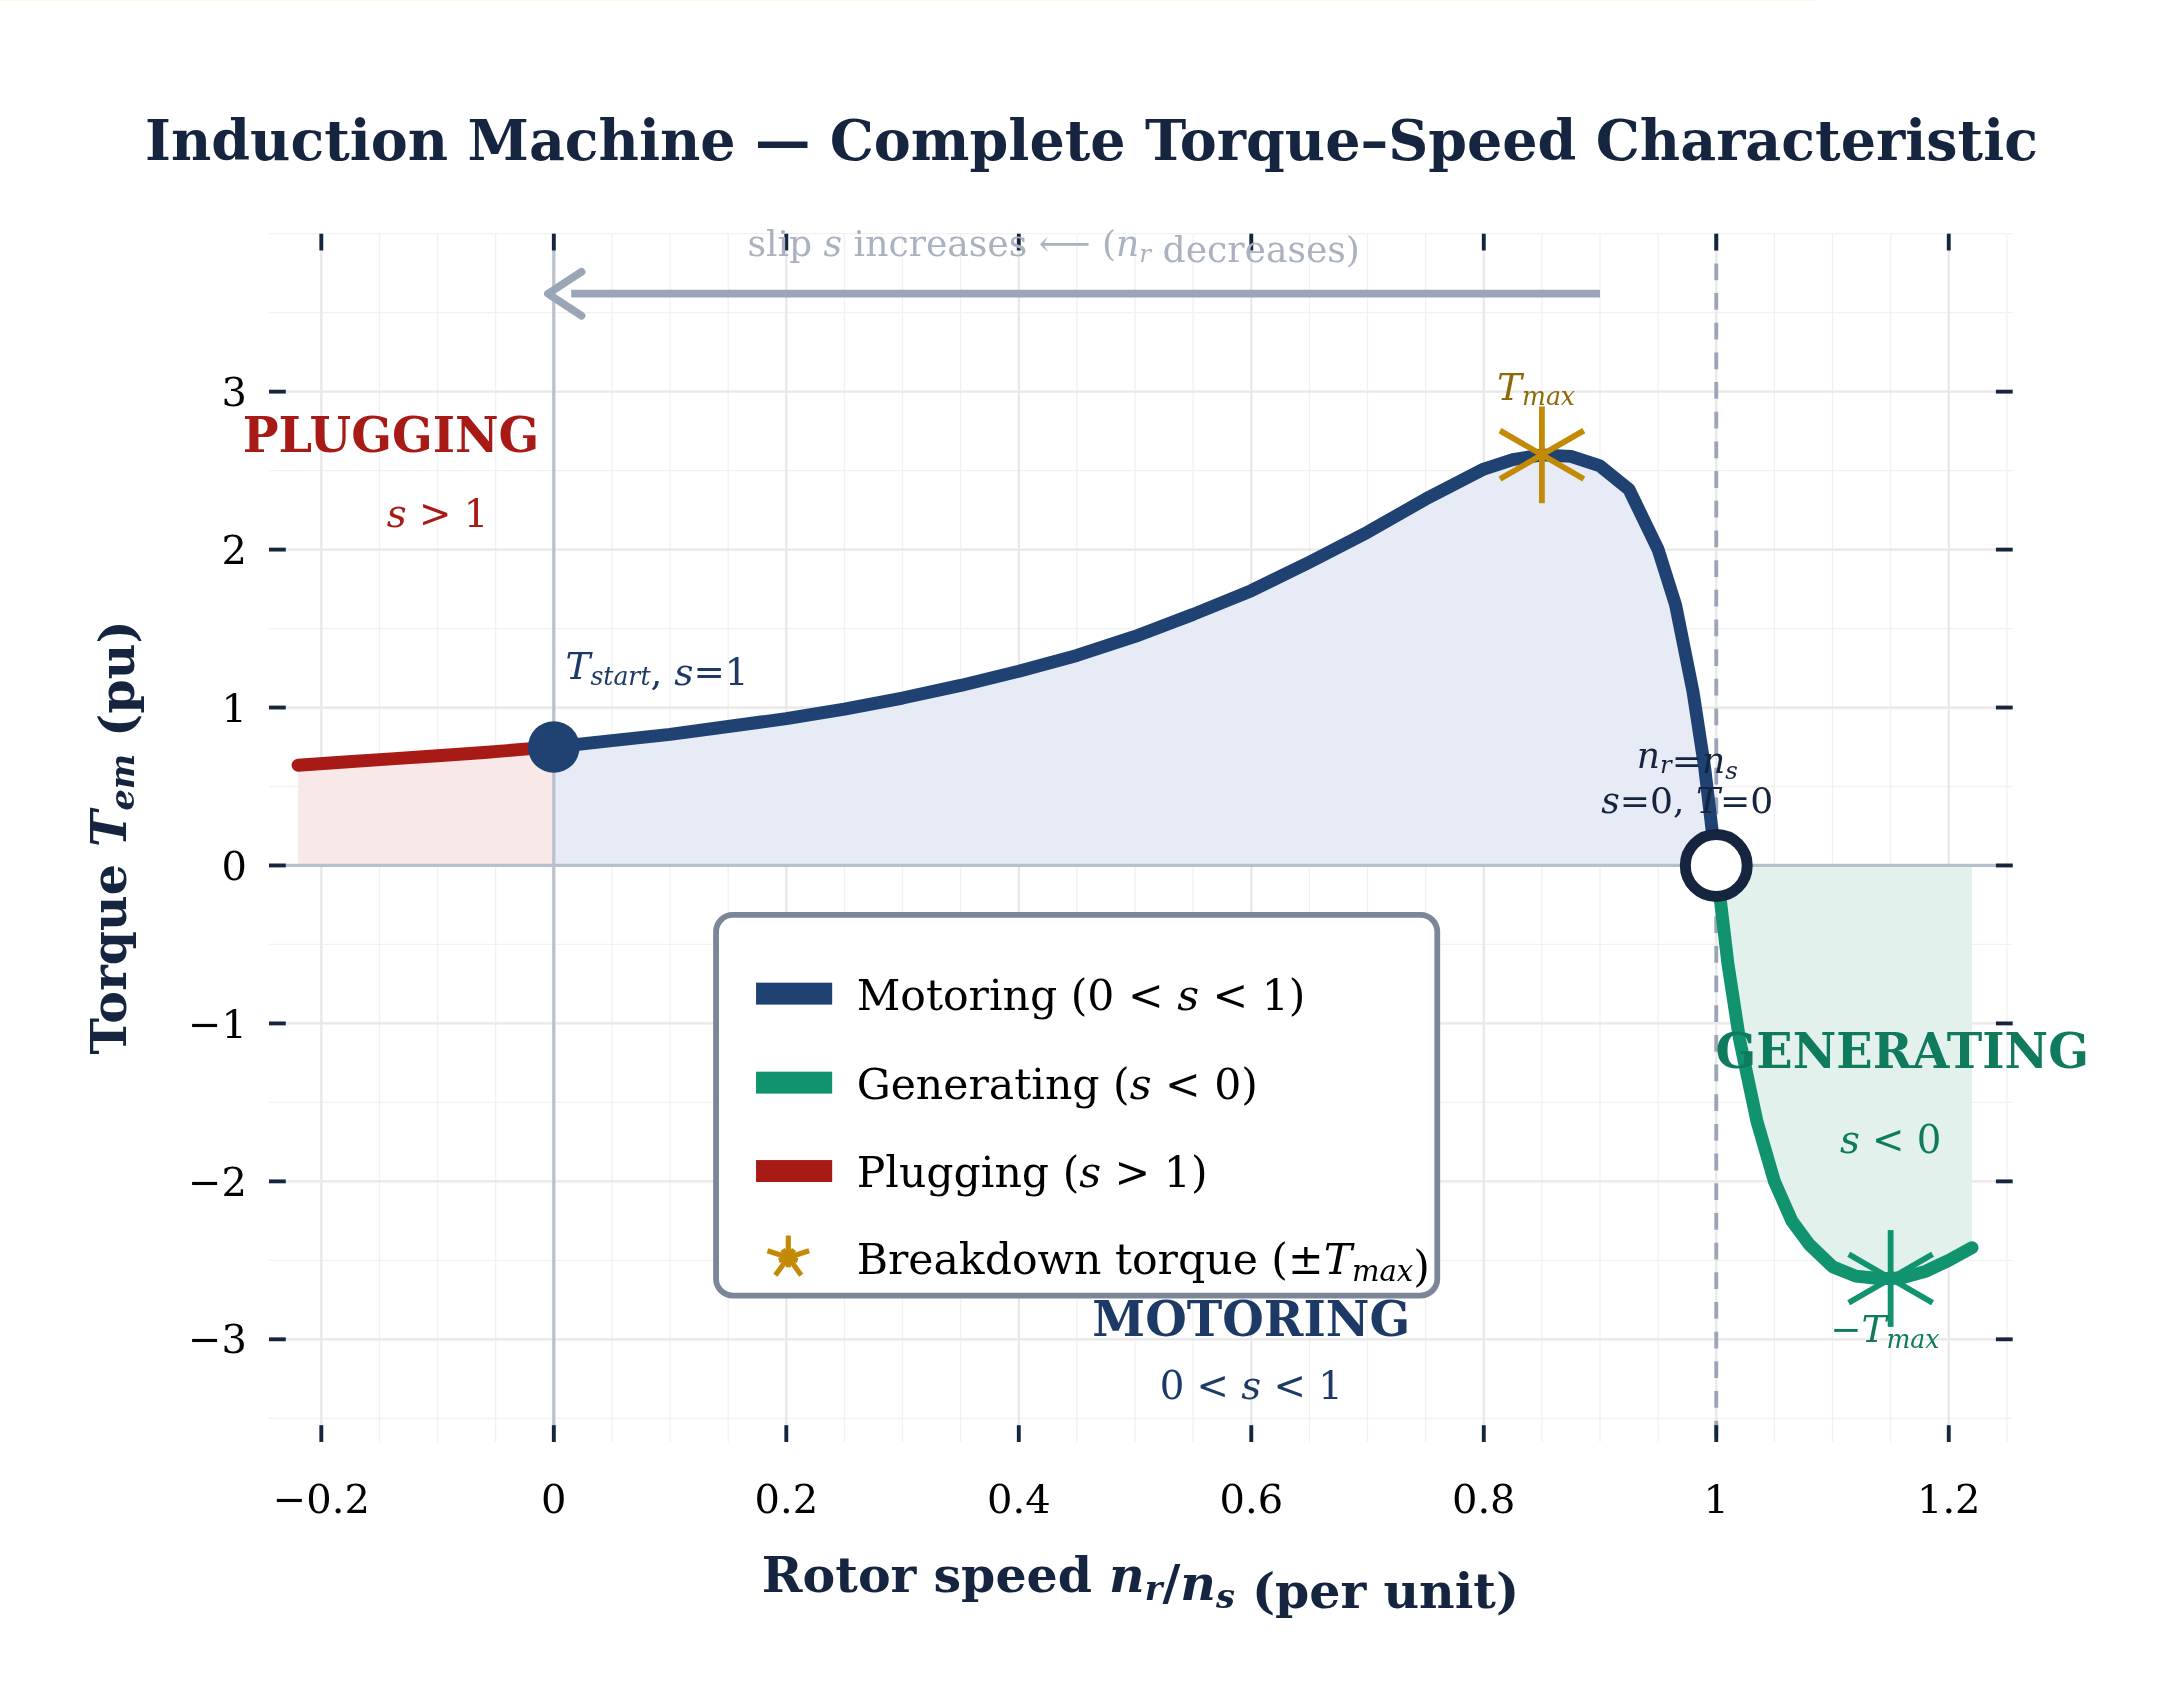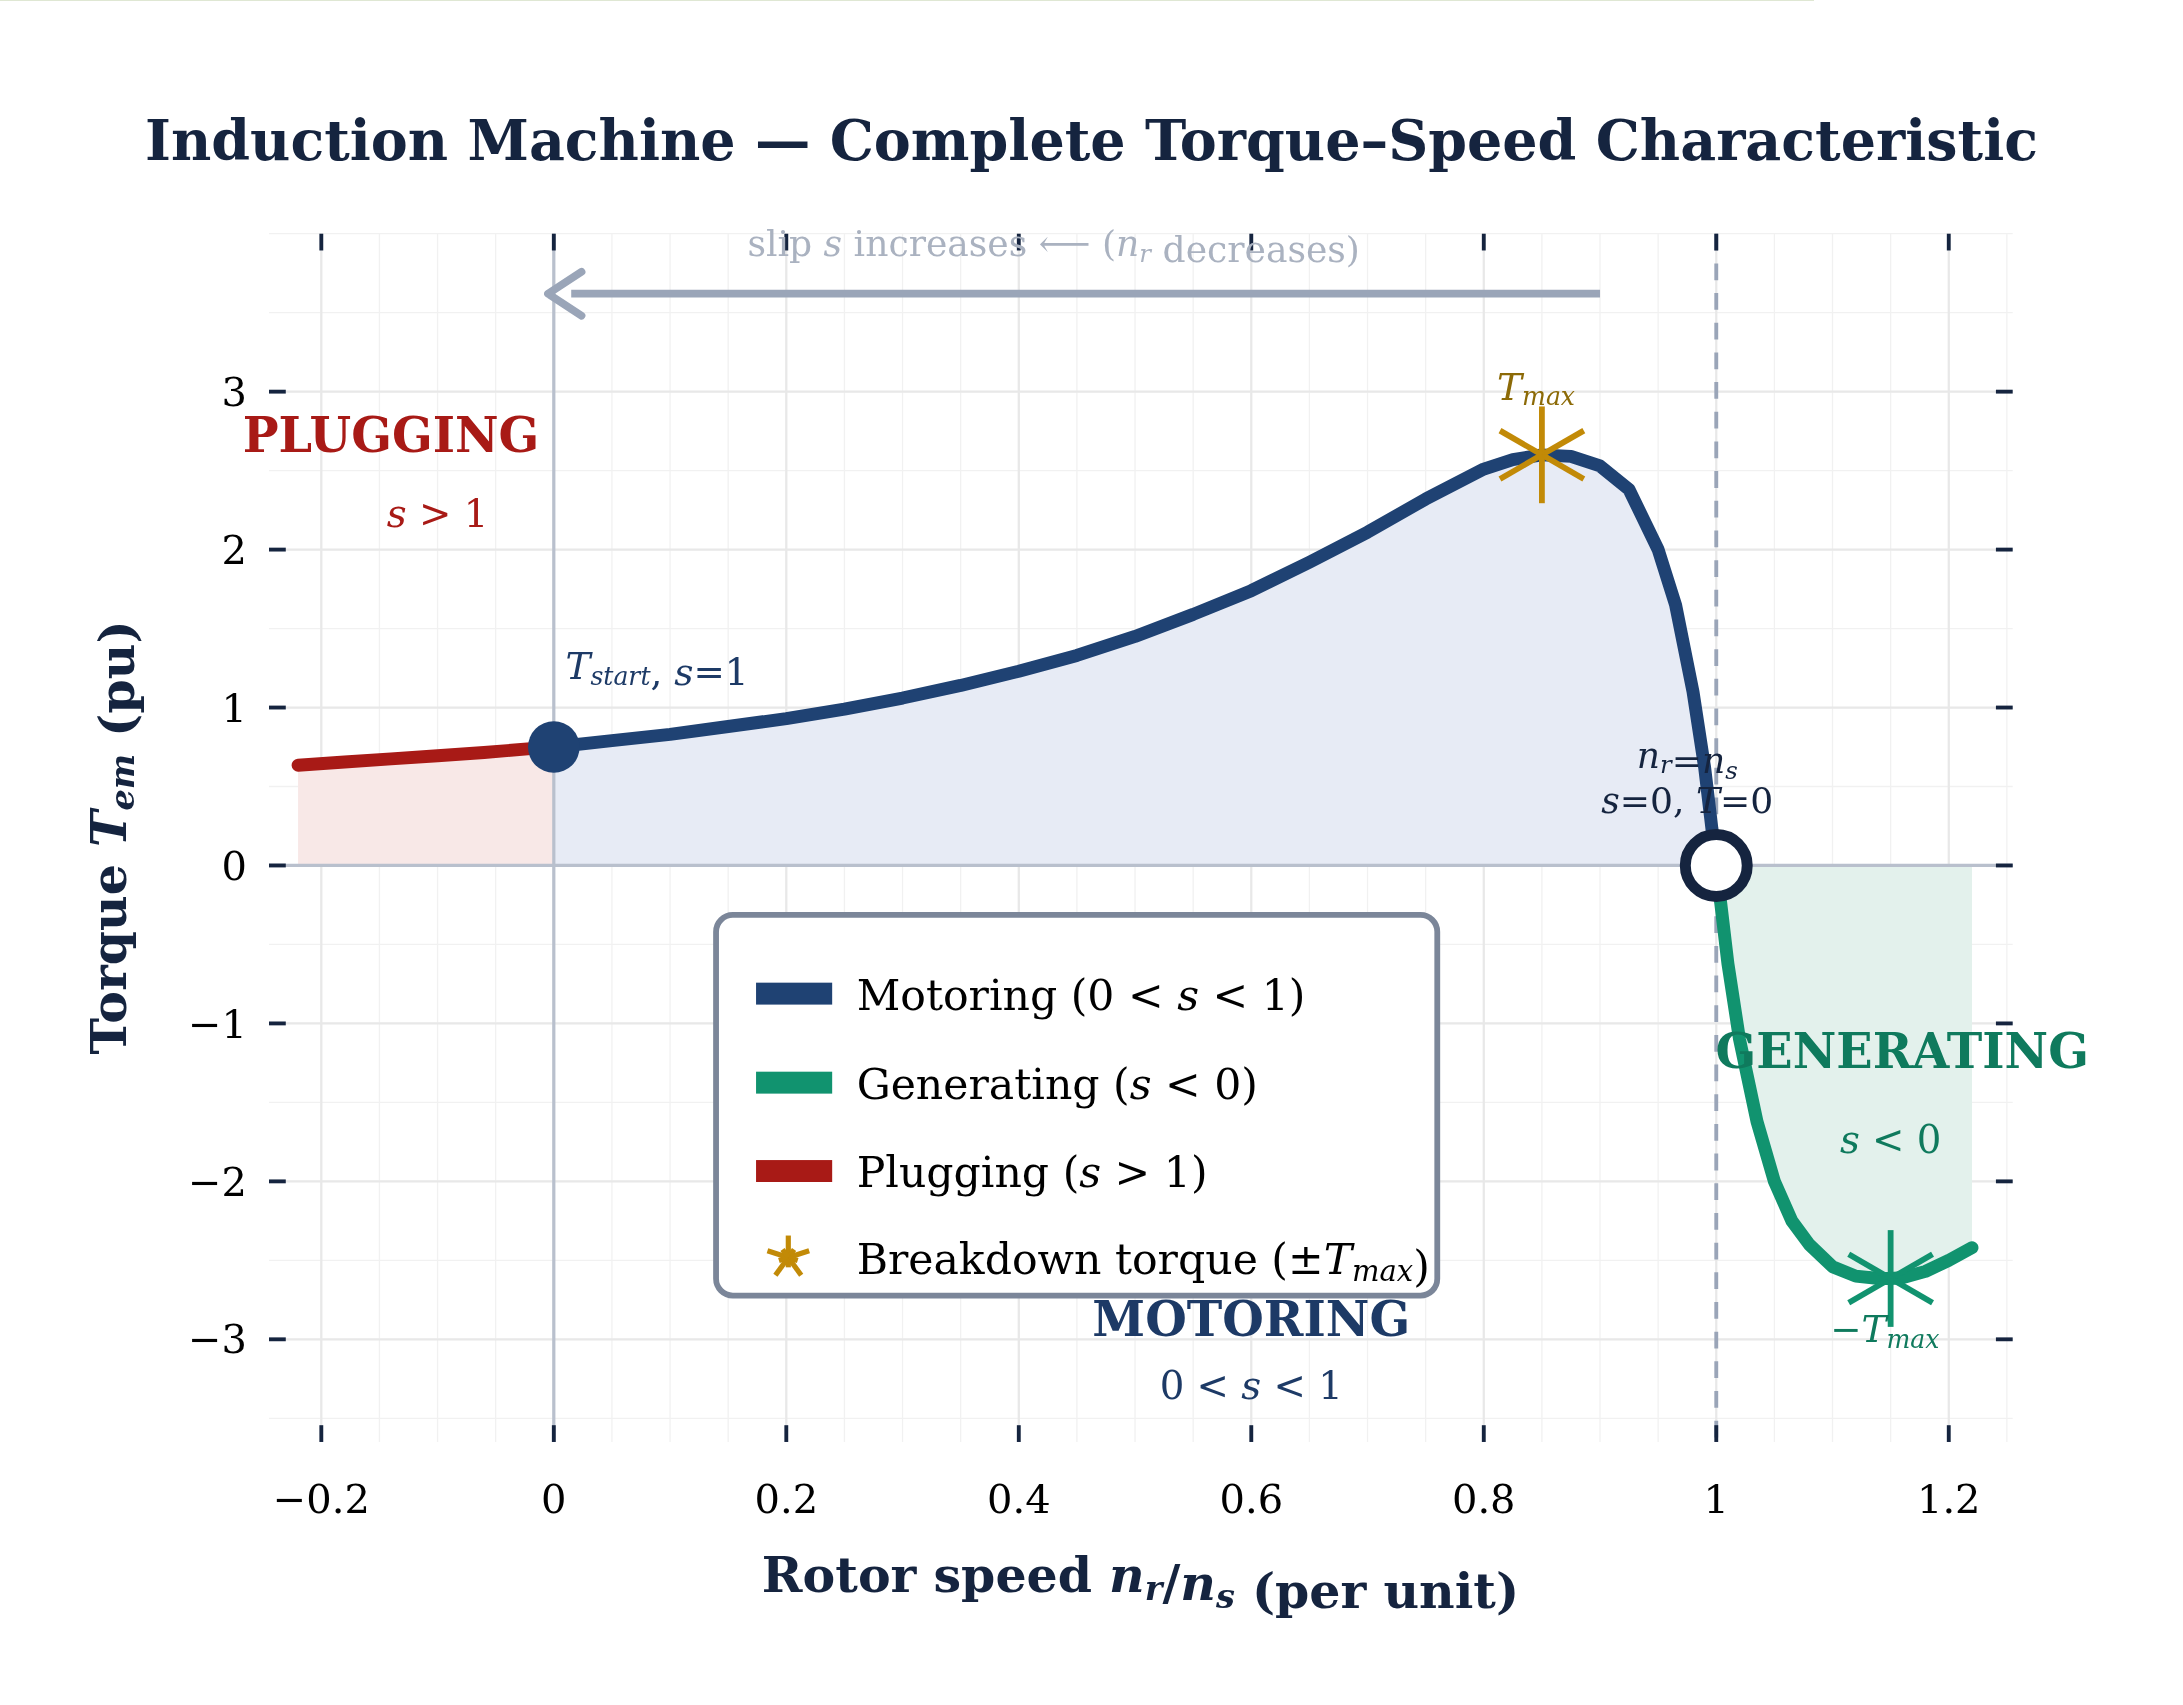--- a/index.html
+++ b/index.html
@@ -1,17 +1,17 @@
 <!DOCTYPE html>
 <html style="font-size:10.3px"><head>
 <meta charset="utf-8">
 <style>
   html,body{margin:0;padding:0;background:#ffffff;}
   body{width:2183px;height:1706px;font-family:"DejaVu Serif",serif;overflow:hidden;}
-  #fig{position:relative;width:1814px;height:1706px;background:#4d7c0f;}
+  #fig{position:relative;width:1814px;height:1706px;background:#bef264;}
   svg{display:block;}
   .ttl{font-family:"DejaVu Serif",serif;font-weight:700;}
 </style>
 </head>
 <body>
 
 <div id="fig">
   <svg id="chart" width="2183" height="1706" viewBox="0 0 3384 2644" xmlns="http://www.w3.org/2000/svg">
 
     <rect x="0" y="0" width="3384" height="2644" fill="#ffffff"></rect>

